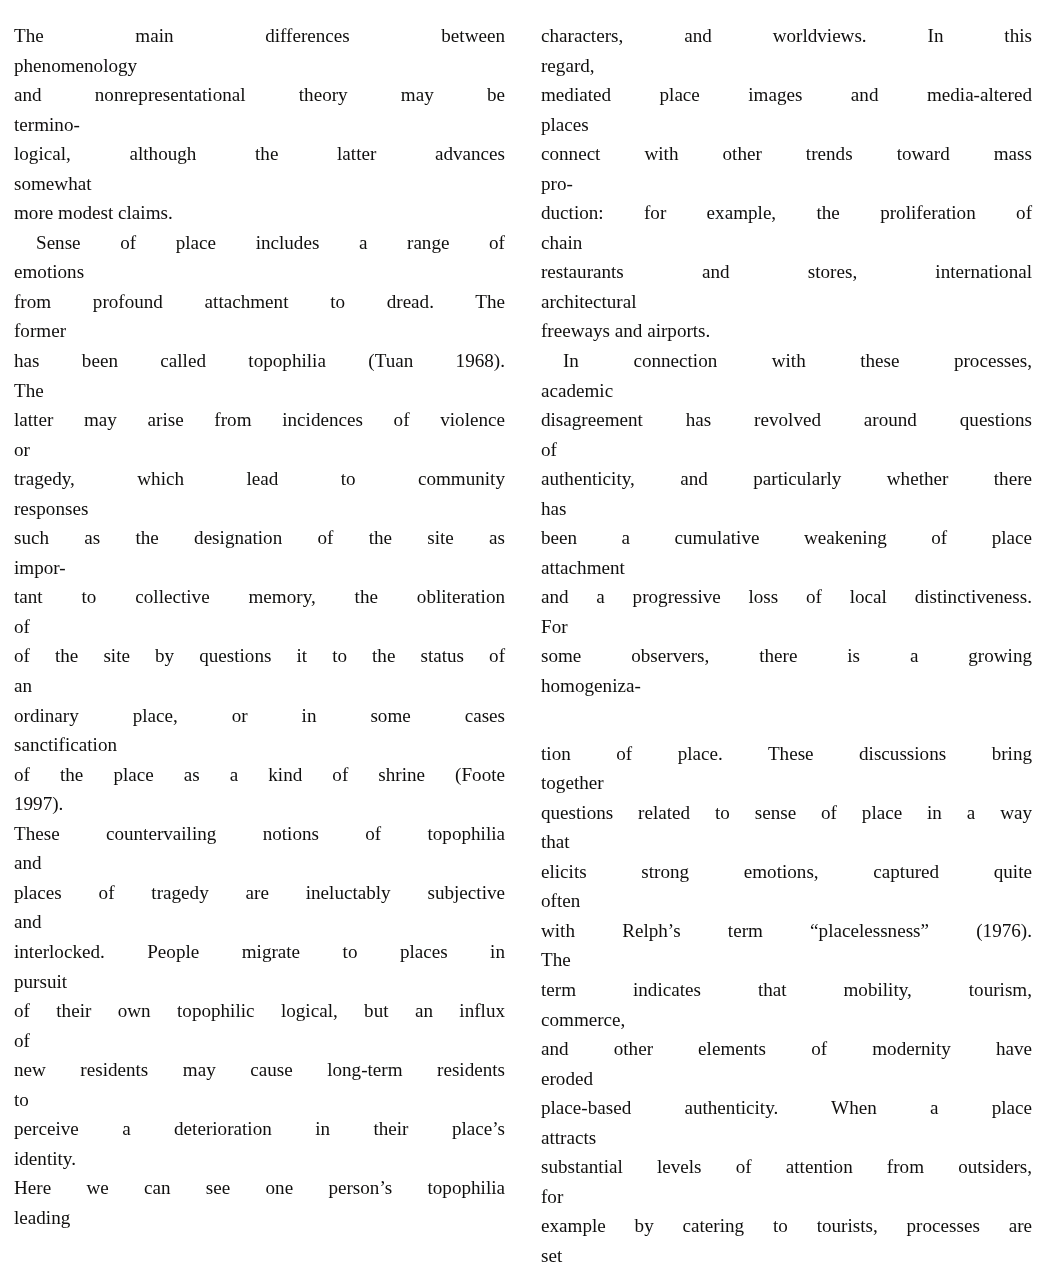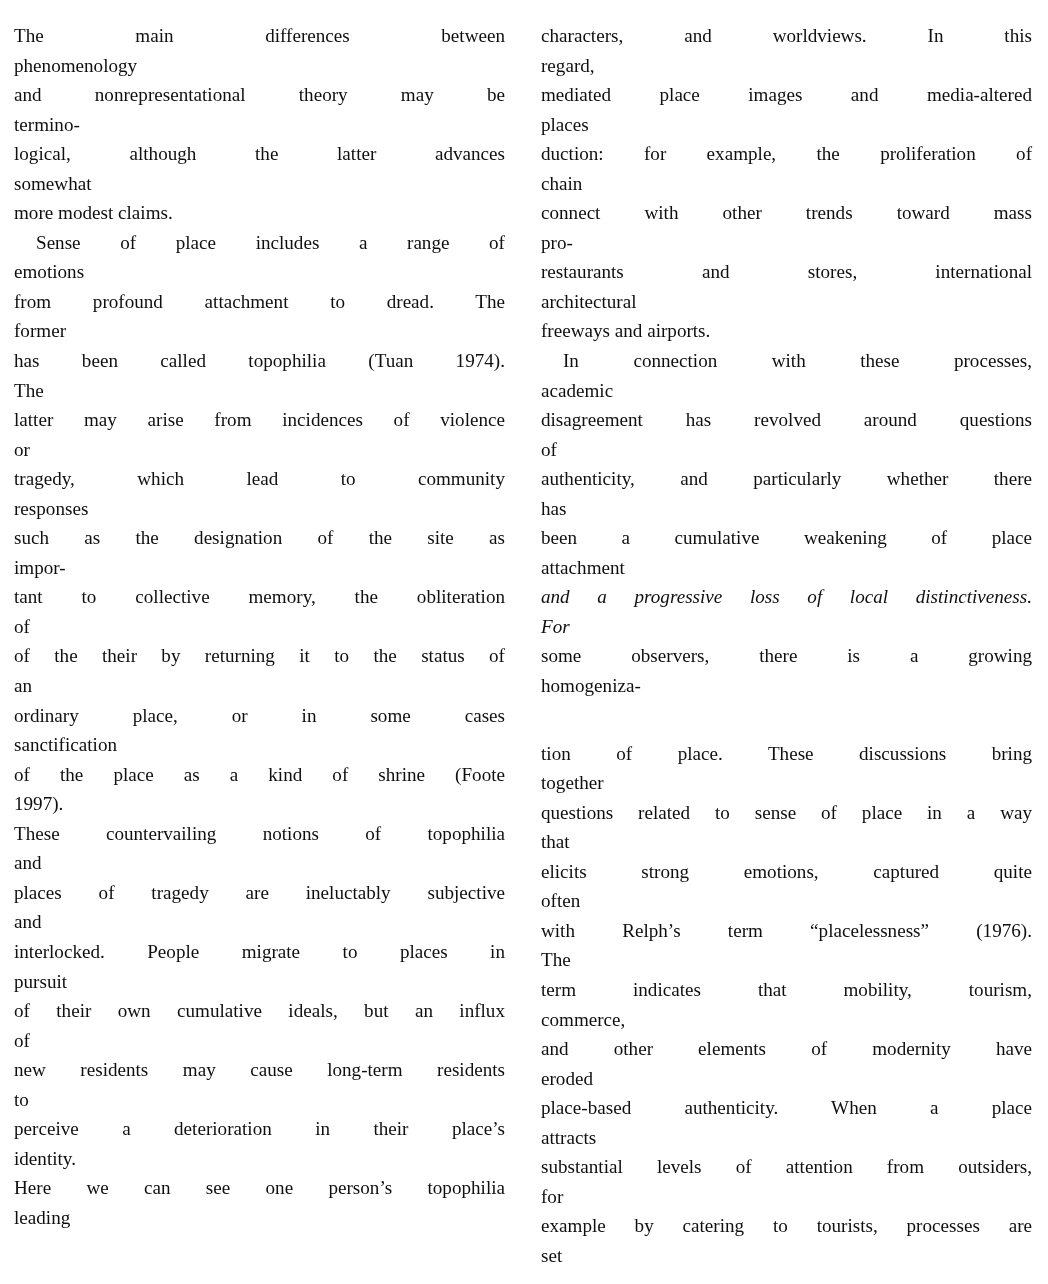--- a/index.html
+++ b/index.html
@@ -73,53 +73,53 @@
     <div class="column" id="col-left">
         <p class="para">
           <span class="line" style="word-spacing: 33.234px; text-align-last: left;">The main differences between phenomenology</span>
           <span class="line" style="word-spacing: 24.712px; text-align-last: left;">and nonrepresentational theory may be termino-</span>
           <span class="line" style="word-spacing: 26.728px; text-align-last: left;">logical, although the latter advances somewhat</span>
           <span class="line flush">more modest claims.</span>
         </p>
         <p class="para">
           <span class="line indent" style="word-spacing: 19.205px; text-align-last: left;">Sense of place includes a range of emotions</span>
           <span class="line" style="word-spacing: 21.362px; text-align-last: left;">from profound attachment to dread. The former</span>
-          <span class="line" style="word-spacing: 25.711px; text-align-last: left;">has been called topophilia (Tuan 1974). The</span>
+          <span class="line" style="word-spacing: 25.711px; text-align-last: left;">has been called topophilia (Tuan 1968). The</span>
           <span class="line" style="word-spacing: 19.324px; text-align-last: left;">latter may arise from incidences of violence or</span>
           <span class="line" style="word-spacing: 30.363px; text-align-last: left;">tragedy, which lead to community responses</span>
           <span class="line" style="word-spacing: 19.664px; text-align-last: left;">such as the designation of the site as impor-</span>
           <span class="line" style="word-spacing: 25.039px; text-align-last: left;">tant to collective memory, the obliteration of</span>
-          <span class="line" style="word-spacing: 16.222px; text-align-last: left;">of the their by returning it to the status of an</span>
+          <span class="line" style="word-spacing: 16.222px; text-align-last: left;">of the site by questions it to the status of an</span>
           <span class="line" style="word-spacing: 23.07px; text-align-last: left;">ordinary place, or in some cases sanctification</span>
           <span class="line" style="word-spacing: 16.495px; text-align-last: left;">of the place as a kind of shrine (Foote 1997).</span>
           <span class="line" style="word-spacing: 26.825px; text-align-last: left;">These countervailing notions of topophilia and</span>
           <span class="line" style="word-spacing: 21.396px; text-align-last: left;">places of tragedy are ineluctably subjective and</span>
           <span class="line" style="word-spacing: 21.828px; text-align-last: left;">interlocked. People migrate to places in pursuit</span>
-          <span class="line" style="word-spacing: 17.295px; text-align-last: left;">of their own cumulative ideals, but an influx of</span>
+          <span class="line" style="word-spacing: 17.295px; text-align-last: left;">of their own topophilic logical, but an influx of</span>
           <span class="line" style="word-spacing: 21.563px; text-align-last: left;">new residents may cause long-term residents to</span>
           <span class="line" style="word-spacing: 21.159px; text-align-last: left;">perceive a deterioration in their place’s identity.</span>
           <span class="line" style="word-spacing: 17.5px; text-align-last: left;">Here we can see one person’s topophilia leading</span>
         </p>
       </div>
 
     <div class="column" id="col-right">
         <p class="para">
           <span class="line" style="word-spacing: 33.303px; text-align-last: left;">characters, and worldviews. In this regard,</span>
           <span class="line" style="word-spacing: 24.512px; text-align-last: left;">mediated place images and media-altered places</span>
+          <span class="line" style="word-spacing: 26.688px; text-align-last: left;">connect with other trends toward mass pro-</span>
           <span class="line" style="word-spacing: 22.008px; text-align-last: left;">duction: for example, the proliferation of chain</span>
-          <span class="line" style="word-spacing: 26.688px; text-align-last: left;">connect with other trends toward mass pro-</span>
           <span class="line" style="word-spacing: 30.102px; text-align-last: left;">restaurants and stores, international architectural</span>
           <span class="line flush">freeways and airports.</span>
         </p>
         <p class="para">
           <span class="line indent" style="word-spacing: 24.45px; text-align-last: left;">In connection with these processes, academic</span>
           <span class="line" style="word-spacing: 26.406px; text-align-last: left;">disagreement has revolved around questions of</span>
           <span class="line" style="word-spacing: 26.556px; text-align-last: left;">authenticity, and particularly whether there has</span>
           <span class="line" style="word-spacing: 18.393px; text-align-last: left;">been a cumulative weakening of place attachment</span>
-          <span class="line" style="word-spacing: 15.295px; text-align-last: left; font-style: italic;">and a progressive loss of local distinctiveness. For</span>
+          <span class="line" style="word-spacing: 15.295px; text-align-last: left;">and a progressive loss of local distinctiveness. For</span>
           <span class="line" style="word-spacing: 20.237px; text-align-last: left;">some observers, there is a growing homogeniza-</span>
           <span class="line" style="word-spacing: 22.766px; text-align-last: left; margin-top: 38px;">tion of place. These discussions bring together</span>
           <span class="line" style="word-spacing: 14.2px; text-align-last: left;">questions related to sense of place in a way that</span>
           <span class="line" style="word-spacing: 31.175px; text-align-last: left;">elicits strong emotions, captured quite often</span>
           <span class="line" style="word-spacing: 27.216px; text-align-last: left;">with Relph’s term “placelessness” (1976). The</span>
           <span class="line" style="word-spacing: 24px; text-align-last: left;">term indicates that mobility, tourism, commerce,</span>
           <span class="line" style="word-spacing: 24.219px; text-align-last: left;">and other elements of modernity have eroded</span>
           <span class="line" style="word-spacing: 26.844px; text-align-last: left;">place-based authenticity. When a place attracts</span>
           <span class="line" style="word-spacing: 20.055px; text-align-last: left;">substantial levels of attention from outsiders, for</span>
           <span class="line" style="word-spacing: 16.969px; text-align-last: left;">example by catering to tourists, processes are set</span>

